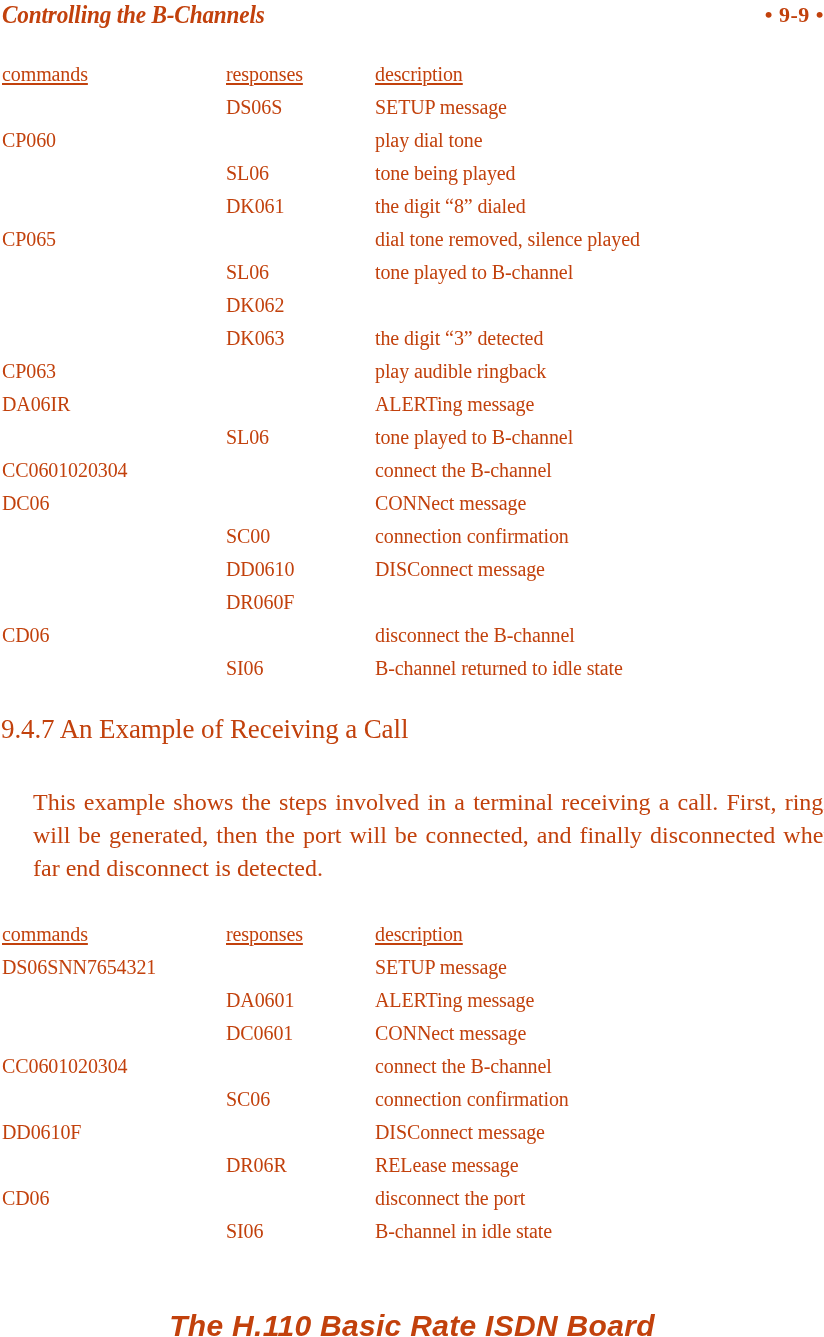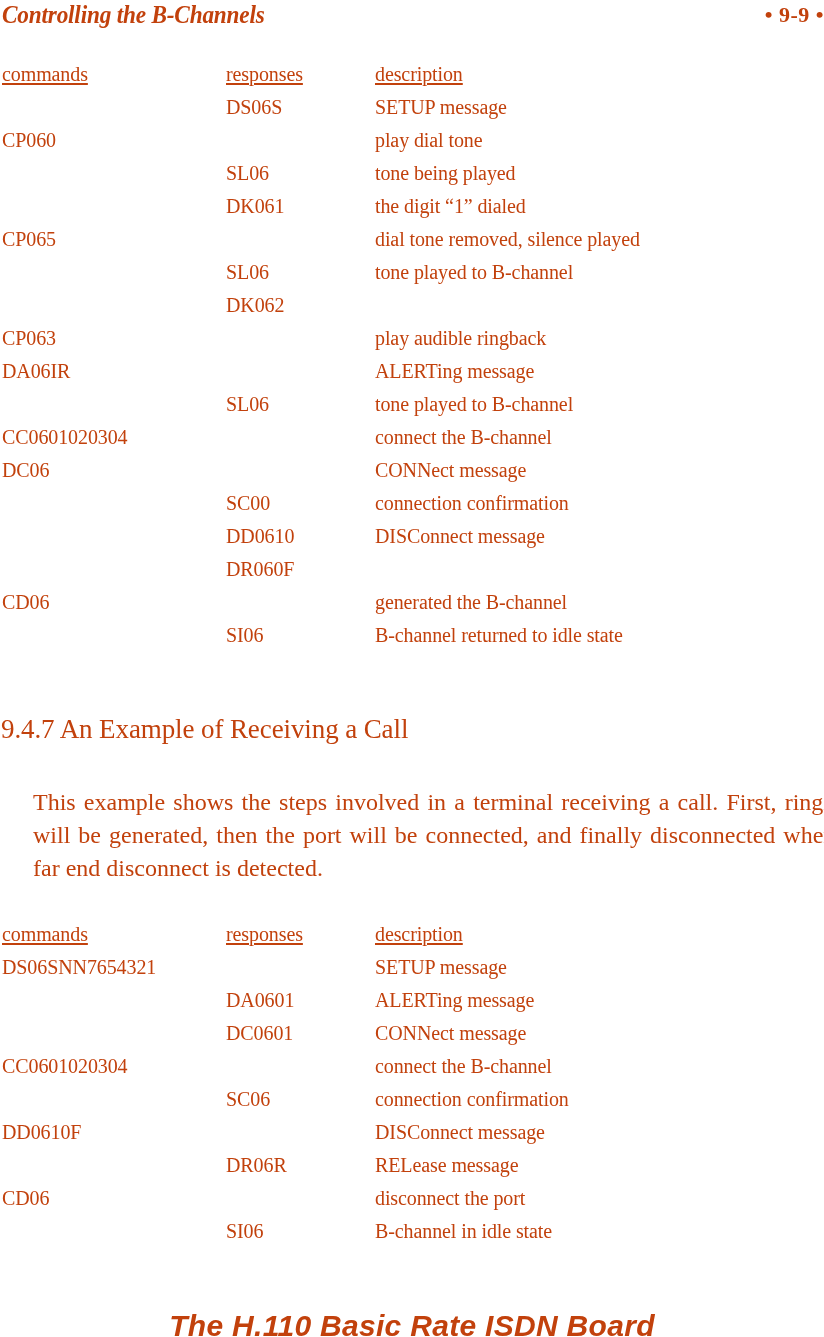--- a/index.html
+++ b/index.html
@@ -144,34 +144,38 @@
       <div class="cmd-row">
         <div class="cmd-cell col-commands">CP060</div>
         <div class="cmd-cell col-description">play dial tone</div>
       </div>
       <div class="cmd-row">
         <div class="cmd-cell col-responses">SL06</div>
         <div class="cmd-cell col-description">tone being played</div>
       </div>
       <div class="cmd-row">
         <div class="cmd-cell col-responses">DK061</div>
-        <div class="cmd-cell col-description">the digit “1” dialed</div>
+        <div class="cmd-cell col-description">the digit “8” dialed</div>
       </div>
       <div class="cmd-row">
         <div class="cmd-cell col-commands">CP065</div>
         <div class="cmd-cell col-description">dial tone removed, silence played</div>
       </div>
       <div class="cmd-row">
         <div class="cmd-cell col-responses">SL06</div>
         <div class="cmd-cell col-description">tone played to B-channel</div>
       </div>
       <div class="cmd-row">
         <div class="cmd-cell col-responses">DK062</div>
       </div>
       <div class="cmd-row">
+        <div class="cmd-cell col-responses">DK063</div>
+        <div class="cmd-cell col-description">the digit “3” detected</div>
+      </div>
+      <div class="cmd-row">
         <div class="cmd-cell col-commands">CP063</div>
         <div class="cmd-cell col-description">play audible ringback</div>
       </div>
       <div class="cmd-row">
         <div class="cmd-cell col-commands">DA06IR</div>
         <div class="cmd-cell col-description">ALERTing message</div>
       </div>
       <div class="cmd-row">
         <div class="cmd-cell col-responses">SL06</div>
         <div class="cmd-cell col-description">tone played to B-channel</div>
@@ -190,21 +194,21 @@
       </div>
       <div class="cmd-row">
         <div class="cmd-cell col-responses">DD0610</div>
         <div class="cmd-cell col-description">DISConnect message</div>
       </div>
       <div class="cmd-row">
         <div class="cmd-cell col-responses">DR060F</div>
       </div>
       <div class="cmd-row">
         <div class="cmd-cell col-commands">CD06</div>
-        <div class="cmd-cell col-description">generated the B-channel</div>
+        <div class="cmd-cell col-description">disconnect the B-channel</div>
       </div>
       <div class="cmd-row">
         <div class="cmd-cell col-responses">SI06</div>
         <div class="cmd-cell col-description">B-channel returned to idle state</div>
       </div>
     </div>
 
   <div class="section-heading" style="top:712px;">9.4.7 An Example of Receiving a Call</div>
 
   <div class="body-paragraph" style="top:786px;padding-left:32px;">This example shows the steps involved in a terminal receiving a call.  First, ringing will be generated, then the port will be connected, and finally disconnected when a far end disconnect is detected.</div>

